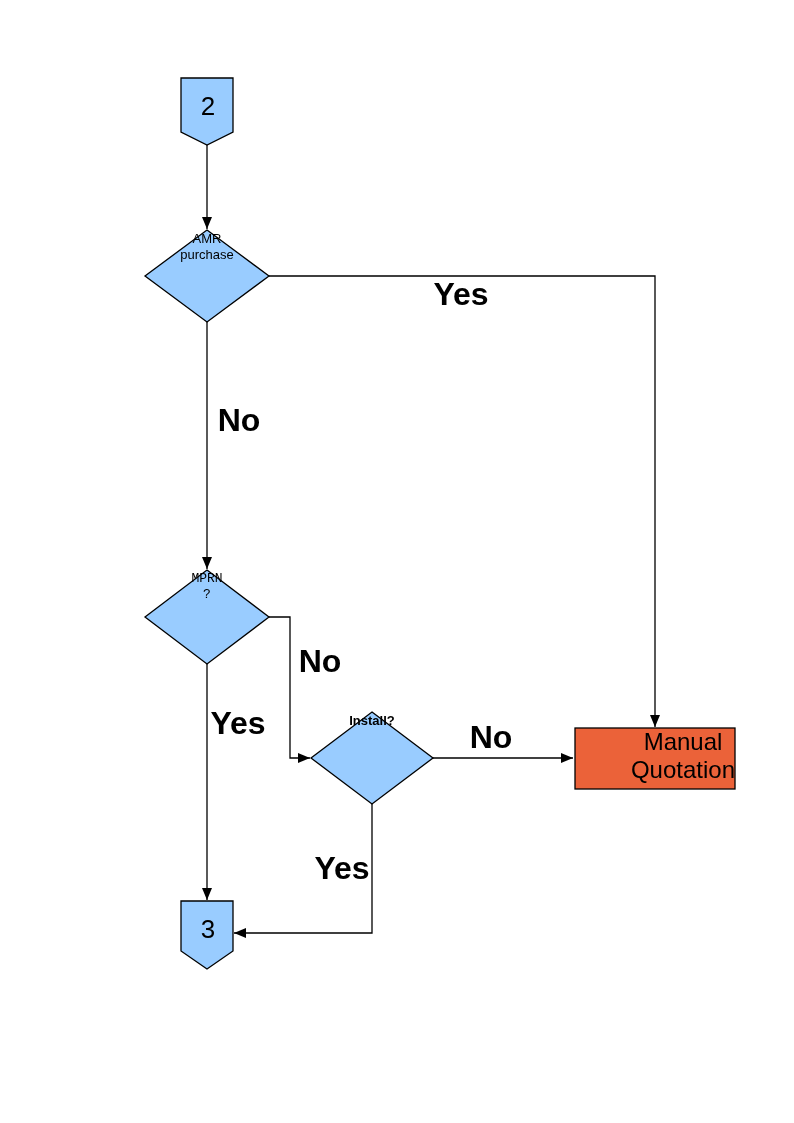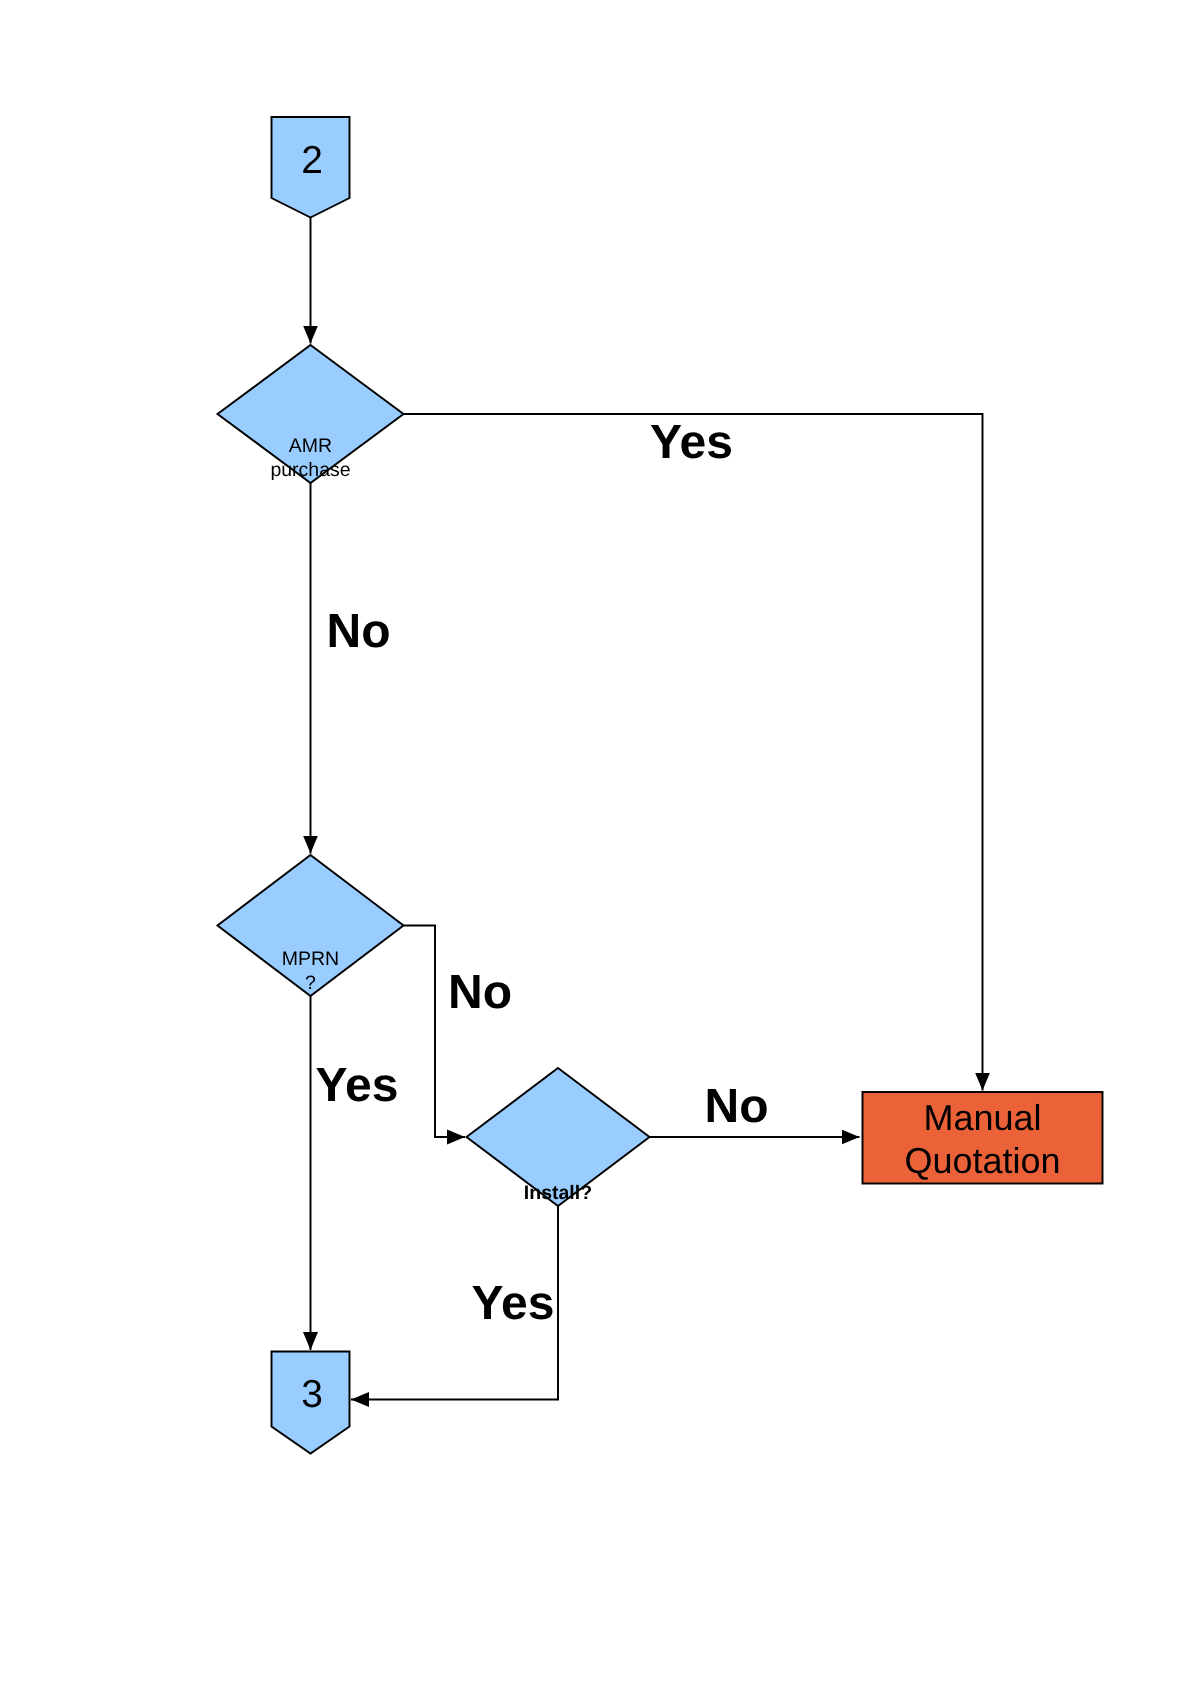--- a/index.html
+++ b/index.html
@@ -34,21 +34,21 @@
   .edge-label {
     font-size: 32px;
     line-height: 1;
     font-weight: bold;
   }
   .node-text {
     position: absolute;
     display: flex;
     flex-direction: column;
     align-items: center;
-    justify-content: flex-end;
+    justify-content: flex-start;
     text-align: center;
     line-height: 1.25;
   }
   .decision-text {
     font-size: 13px;
   }
   .decision-text .sub {
     font-size: 13px;
   }
   .process-text {
@@ -88,30 +88,30 @@
     </g>
   </svg>
 
   <div class="lbl connector-digit" style="left:208px; top:106px;">2</div>
 
   <div class="node-text decision-text" style="left:145px; top:231px; width:124px; height:90px;">
     <div>AMR</div>
     <div class="sub">purchase</div>
   </div>
 
-  <div class="node-text decision-text" style="left:145px; top:571px; width:124px; height:92px;">
+  <div class="node-text decision-text" style="left:145px; top:571px; width:124px; height:92px;font-family:Liberation Mono, monospace;">
     <div>MPRN</div>
     <div>?</div>
   </div>
 
   <div class="node-text decision-text" style="left:311px; top:713px; width:122px; height:90px;font-weight:bold;">
     <div>Install?</div>
   </div>
 
-  <div class="node-text process-text" style="left:575px; top:728px; width:160px; height:61px;">
+  <div class="node-text process-text" style="left:603px; top:728px; width:160px; height:61px;">
     <div>Manual</div>
     <div>Quotation</div>
   </div>
 
   <div class="lbl connector-digit" style="left:208px; top:929px;">3</div>
 
   <div class="lbl edge-label" style="left:461px; top:294px;">Yes</div>
 
   <div class="lbl edge-label" style="left:239px; top:420px;">No</div>
 

